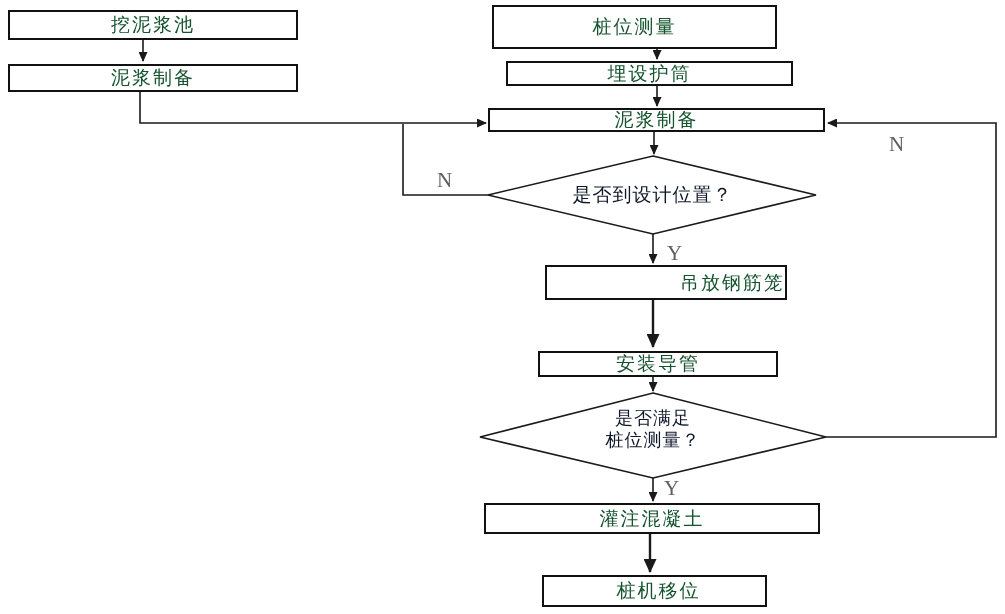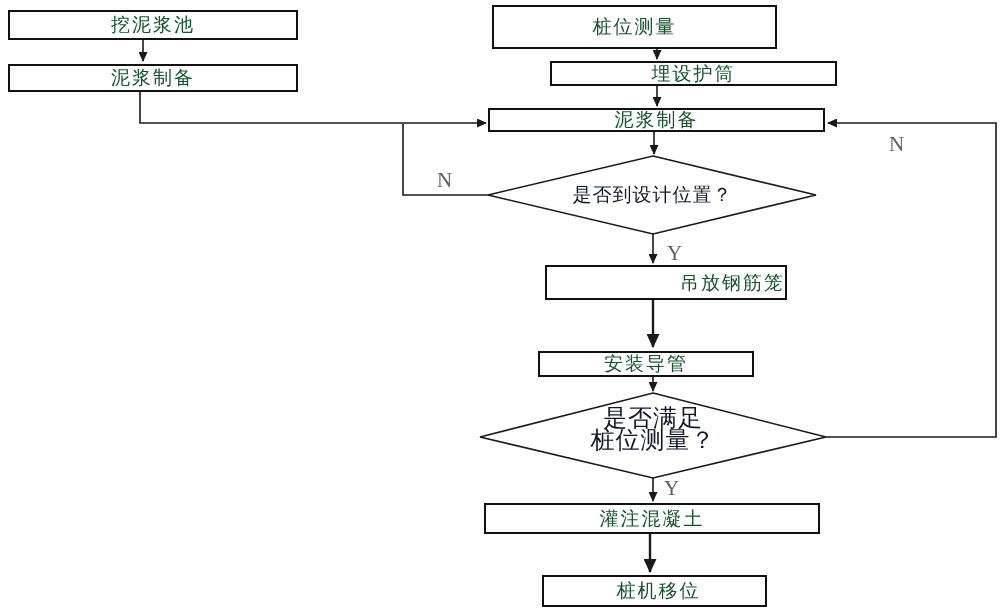--- a/index.html
+++ b/index.html
@@ -51,21 +51,21 @@
   .dtext {
     position: absolute;
     text-align: center;
     font-size: 19px;
     color: #0f172a;
     letter-spacing: 1px;
     line-height: 22px;
     white-space: nowrap;
   }
   .dtext2 {
-    font-size: 24px;
+    font-size: 18px;
     text-align: center;
   }
   .branch {
     position: absolute;
     font-size: 21px;
     color: #5f5f5f;
     line-height: 1;
   }
 </style>
 </head>
@@ -115,33 +115,33 @@
   </div>
 
   <div class="box" style="left:8px; top:64px; width:290px; height:28px;">
     <span>泥浆制备</span>
   </div>
 
   <div class="box" style="left:492px; top:5px; width:285px; height:44px;text-align:center;">
     <span>桩位测量</span>
   </div>
 
-  <div class="box" style="left:506px; top:61px; width:287px; height:25px;margin-left:44px;">
+  <div class="box" style="left:506px; top:61px; width:287px; height:25px;">
     <span>埋设护筒</span>
   </div>
 
   <div class="box" style="left:488px; top:108px; width:337px; height:24px;">
     <span>泥浆制备</span>
   </div>
 
   <div class="box" style="left:545px; top:265px; width:242px; height:35px;justify-content:flex-end;">
     <span>吊放钢筋笼</span>
   </div>
 
-  <div class="box" style="left:538px; top:351px; width:216px; height:26px;">
+  <div class="box" style="left:538px; top:351px; width:240px; height:26px;">
     <span>安装导管</span>
   </div>
 
   <div class="box" style="left:484px; top:503px; width:336px; height:31px;">
     <span>灌注混凝土</span>
   </div>
 
   <div class="box" style="left:542px; top:575px; width:225px; height:32px;padding-left:8px;">
     <span>桩机移位</span>
   </div>

